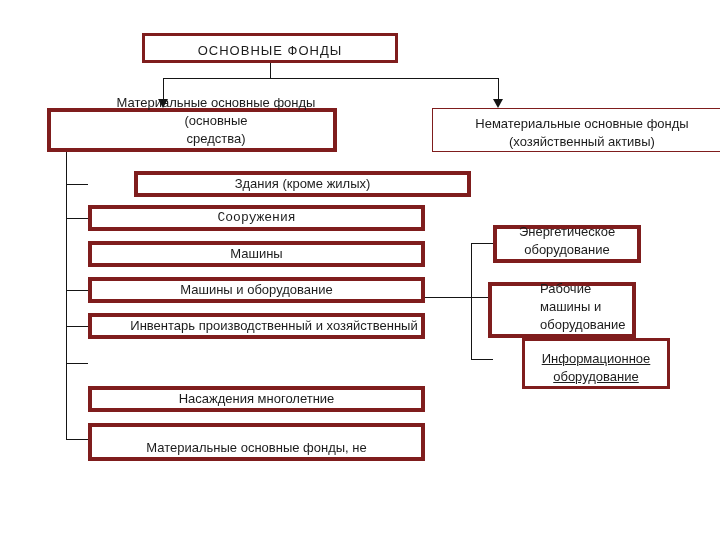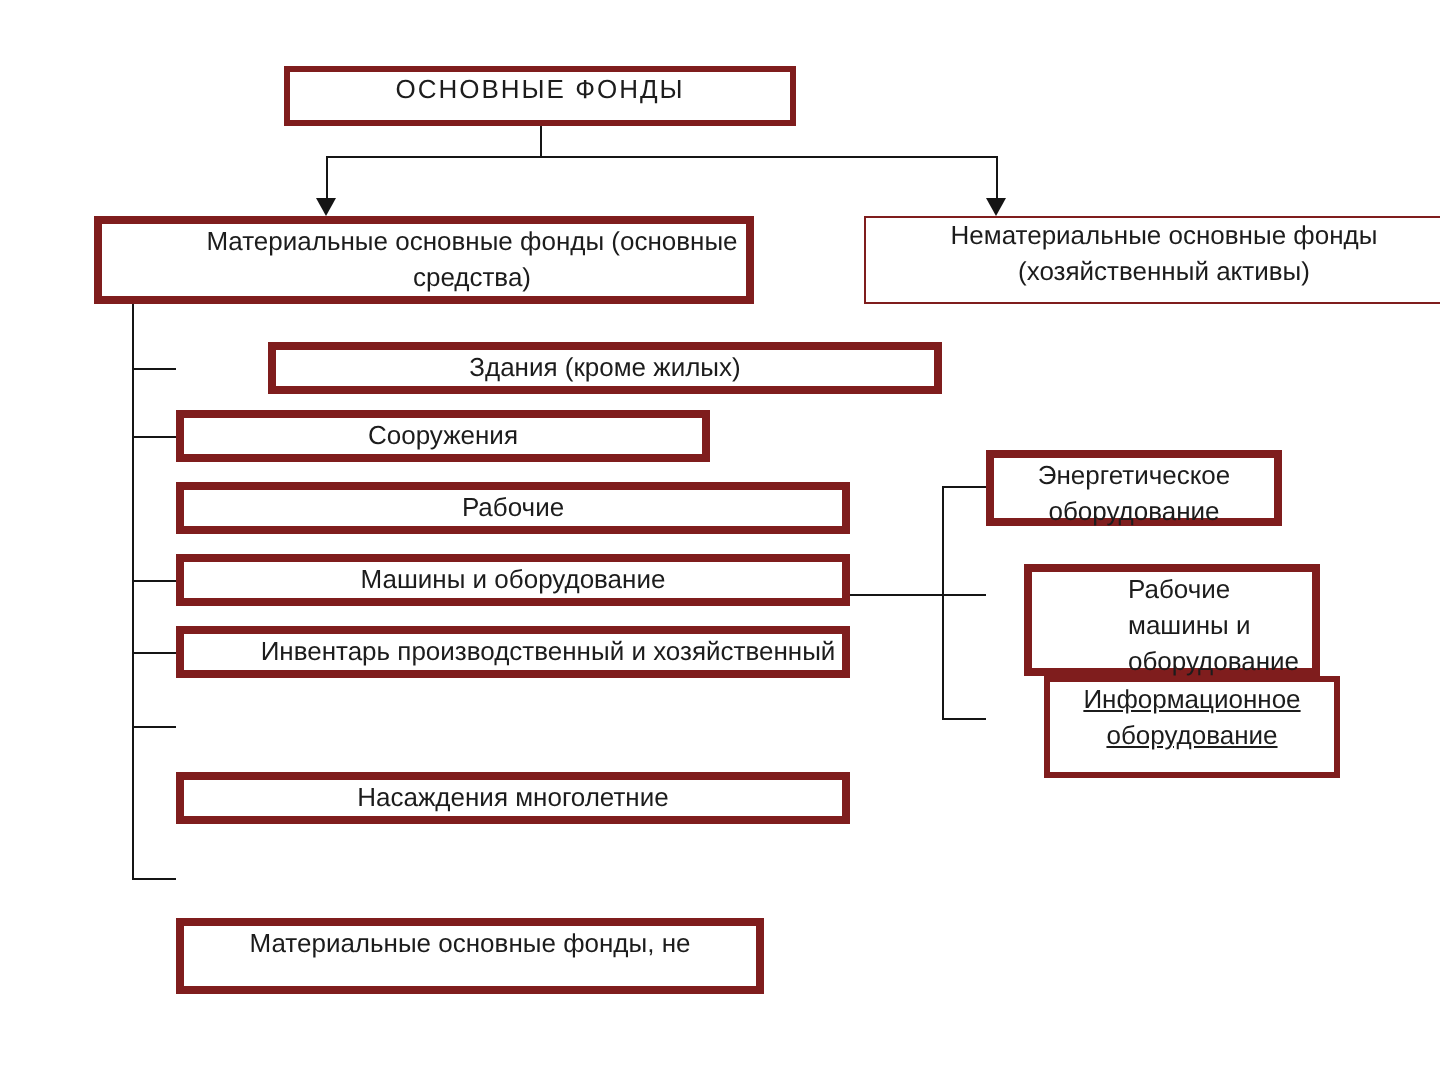--- a/index.html
+++ b/index.html
@@ -12,21 +12,21 @@
     color: #1c1c1c;
     overflow: hidden;
   }
   .box {
     position: absolute;
     box-sizing: border-box;
     border: 4px solid #7f1d1d;
     background: #ffffff;
     display: flex;
     flex-direction: column;
-    justify-content: flex-start;
+    justify-content: flex-end;
     text-align: center;
     font-size: 13px;
     line-height: 18px;
     color: #1c1c1c;
   }
   .box.bthick { border-width: 3px; }
   .box.bthin  { border-width: 1px; margin-left: 44px; }
   .box.talign-left { text-align: left; padding-left: 5px; }
   .root-box {
     font-size: 13px;
@@ -55,70 +55,70 @@
     <span class="ln">ОСНОВНЫЕ ФОНДЫ</span>
   </div>
 
   <div class="cline" style="left:270px; top:63px; width:1px; height:15px;"></div>
   <div class="cline" style="left:163px; top:78px; width:336px; height:1px;"></div>
   <div class="cline" style="left:163px; top:78px; width:1px; height:21px;"></div>
   <div class="cline" style="left:498px; top:78px; width:1px; height:21px;"></div>
   <div class="arrowhead" style="left:158px; top:99px;"></div>
   <div class="arrowhead" style="left:493px; top:99px;"></div>
 
-  <div class="box" style="left:47px; top:108px; width:330px; height:44px;padding-left:48px;">
+  <div class="box" style="left:47px; top:108px; width:290px; height:44px;padding-left:48px;">
     <span class="ln">Материальные основные фонды (основные</span>
     <span class="ln">средства)</span>
   </div>
 
   <div class="box bthin" style="left:388px; top:108px; width:300px; height:44px;">
     <span class="ln">Нематериальные основные фонды</span>
     <span class="ln">(хозяйственный активы)</span>
   </div>
 
   <div class="cline" style="left:66px; top:152px; width:1px; height:288px;"></div>
   <div class="cline" style="left:66px; top:184px; width:22px; height:1px;"></div>
   <div class="cline" style="left:66px; top:218px; width:22px; height:1px;"></div>
   <div class="cline" style="left:66px; top:290px; width:22px; height:1px;"></div>
   <div class="cline" style="left:66px; top:326px; width:22px; height:1px;"></div>
   <div class="cline" style="left:66px; top:363px; width:22px; height:1px;"></div>
   <div class="cline" style="left:66px; top:439px; width:22px; height:1px;"></div>
 
   <div class="box" style="left:88px; top:171px; width:337px; height:26px;margin-left:46px;">
     <span class="ln">Здания  (кроме жилых)</span>
   </div>
-  <div class="box" style="left:88px; top:205px; width:267px; height:26px;">
+  <div class="box" style="left:88px; top:205px; width:337px; height:26px;font-family:Liberation Mono, monospace;">
     <span class="ln">Сооружения</span>
   </div>
   <div class="box" style="left:88px; top:241px; width:337px; height:26px;">
-    <span class="ln">Рабочие</span>
+    <span class="ln">Машины</span>
   </div>
   <div class="box" style="left:88px; top:277px; width:337px; height:26px;">
     <span class="ln">Машины и оборудование</span>
   </div>
   <div class="box" style="left:88px; top:313px; width:337px; height:26px;padding-left:35px;">
     <span class="ln">Инвентарь производственный и хозяйственный</span>
   </div>
   <div class="box" style="left:88px; top:386px; width:337px; height:26px;">
     <span class="ln">Насаждения многолетние</span>
   </div>
-  <div class="box" style="left:88px; top:423px; width:294px; height:38px;margin-top:36px;">
+  <div class="box" style="left:88px; top:423px; width:337px; height:38px;">
     <span class="ln">Материальные основные фонды, не</span>
   </div>
 
   <div class="cline" style="left:425px; top:297px; width:68px; height:1px;"></div>
   <div class="cline" style="left:471px; top:243px; width:1px; height:117px;"></div>
   <div class="cline" style="left:471px; top:243px; width:22px; height:1px;"></div>
   <div class="cline" style="left:471px; top:359px; width:22px; height:1px;"></div>
 
   <div class="box" style="left:493px; top:225px; width:148px; height:38px;">
     <span class="ln">Энергетическое</span>
     <span class="ln">оборудование</span>
   </div>
-  <div class="box talign-left" style="left:512px; top:282px; width:148px; height:56px;padding-left:48px;">
+  <div class="box talign-left" style="left:488px; top:282px; width:148px; height:56px;padding-left:48px;">
     <span class="ln">Рабочие машины и</span>
     <span class="ln">оборудование</span>
   </div>
   <div class="box bthick" style="left:522px; top:338px; width:148px; height:51px;text-decoration:underline;">
     <span class="ln">Информационное</span>
     <span class="ln">оборудование</span>
   </div>
 
 </div>
 

